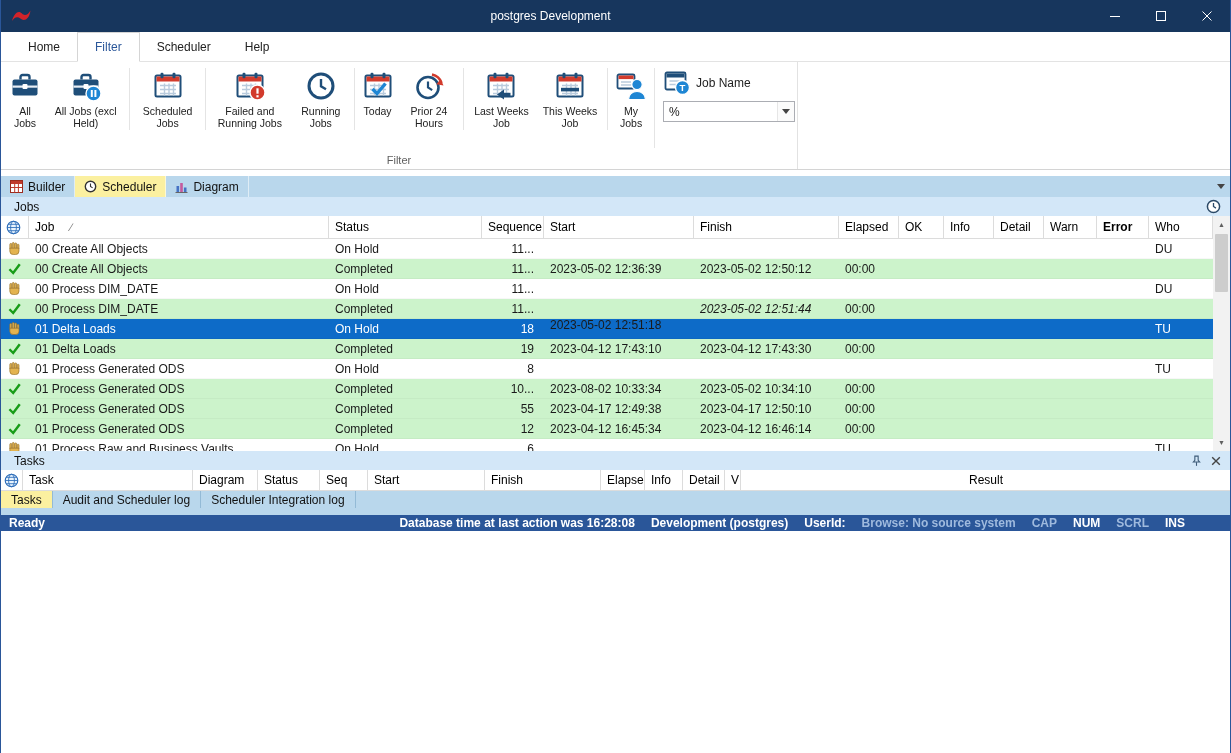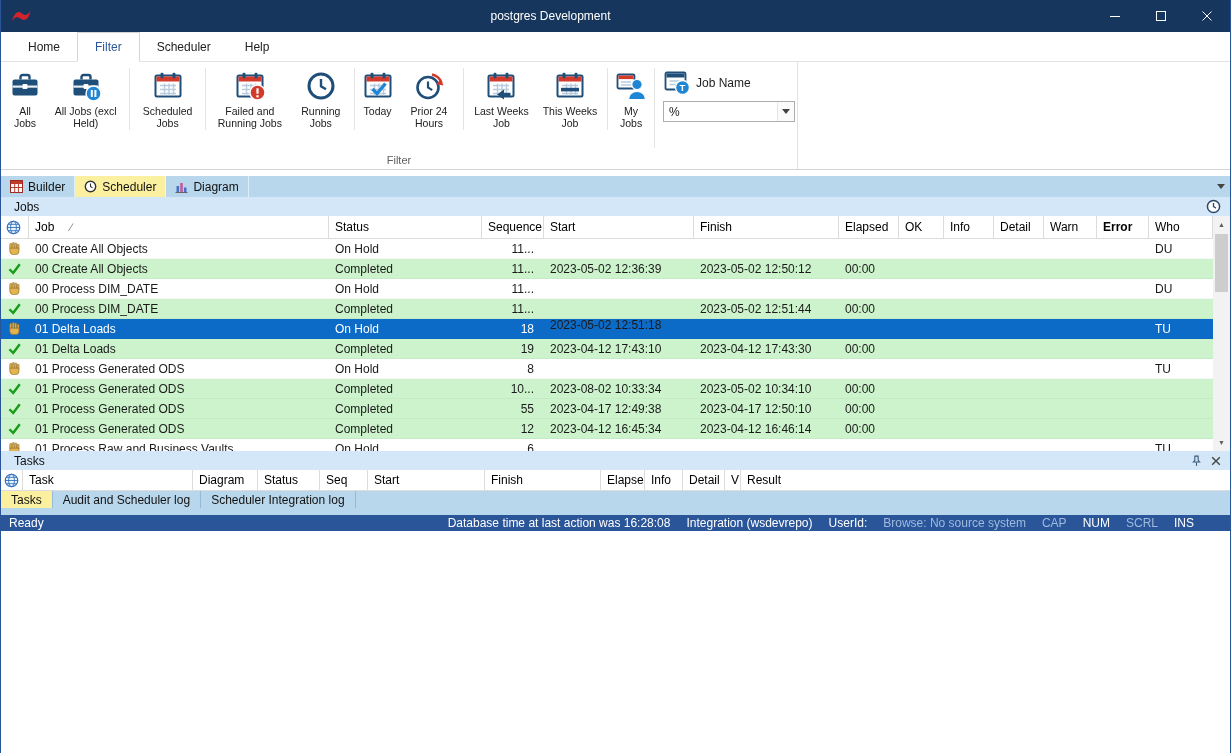--- a/index.html
+++ b/index.html
@@ -72,21 +72,21 @@
   
   .tasks-colheader{height:21px;display:flex;background:#fff;border-bottom:1px solid #dcdcdc;flex:0 0 auto;}
   .tasks-body{flex:1 1 auto;background:#fff;text-align:center;padding-top:13px;font-size:12px;color:#000;overflow:hidden;}
 
   
   .bottom-tabs{height:24px;background:var(--tabstrip,#b9d7ec);display:flex;align-items:flex-start;flex:0 0 auto;}
   .btab{height:17px;display:flex;align-items:center;padding:0 10px;font-size:12px;color:#111;border-right:1px solid #93bad6;}
   .btab.active{background:var(--activetab,#fbf0a0);}
 
   
-  .statusbar{height:16px;background:var(--statusbar,#2a5699);color:#fff;display:flex;align-items:center;font-size:12px;padding:0 36px 0 8px;gap:16px;flex:0 0 auto;white-space:nowrap;overflow:hidden;}
+  .statusbar{height:16px;background:var(--statusbar,#2a5699);color:#fff;display:flex;align-items:center;font-size:12px;padding:0 45px 0 8px;gap:16px;flex:0 0 auto;white-space:nowrap;overflow:hidden;font-weight:bold;}
   .sb-left{margin-right:auto;}
   .dim{color:#9fbade;}
   #status-toggles{display:flex;gap:16px;align-items:center;}
 </style>
 </head>
 <body>
 
 <div class="window">
 
   <div class="titlebar">
@@ -474,21 +474,21 @@
               <span style="display: flex;">
                 <svg width="15" height="15" viewBox="0 0 16 16">
                   <path d="M2.6 8.8l4 4L13.6 3.4" fill="none" stroke="#189c18" stroke-width="2.6"></path>
                 </svg>
               </span>
             </div>
             <div class="jcell" style="width: 300px;">00 Process DIM_DATE</div>
             <div class="jcell" style="width: 153px;">Completed</div>
             <div class="jcell num" style="width: 62px;">11...</div>
             <div class="jcell" style="width: 150px; margin-top: 32px;">2023-05-02 12:51:18</div>
-            <div class="jcell" style="width: 145px;">2023-05-02 12:51:44</div>
+            <div class="jcell" style="width: 145px; font-style: italic;">2023-05-02 12:51:44</div>
             <div class="jcell" style="width: 60px;">00:00</div>
             <div class="jcell" style="width: 45px;"></div>
             <div class="jcell" style="width: 50px;"></div>
             <div class="jcell" style="width: 50px;"></div>
             <div class="jcell" style="width: 53px;"></div>
             <div class="jcell" style="width: 52px;"></div>
             <div class="jcell" style="width: 64px;"></div>
           </div>
           <div class="jrow selected">
             <div class="jcell iconcol" style="width: 30px;">
@@ -717,36 +717,36 @@
       </div>
       <div class="jt-hcell" style="width: 38px;">
         <span>Info</span>
       </div>
       <div class="jt-hcell" style="width: 42px;">
         <span>Detail</span>
       </div>
       <div class="jt-hcell" style="width: 16px;">
         <span>V</span>
       </div>
-      <div class="jt-hcell" style="width: 491px;">
+      <div class="jt-hcell" style="width: 491px; justify-content: center;">
         <span>Result</span>
       </div>
     </div>
 
 
   <div class="bottom-tabs" id="bottom-tabs">
       <div class="btab active">Tasks</div>
       <div class="btab">Audit and Scheduler log</div>
       <div class="btab">Scheduler Integration log</div>
     </div>
 
   <div class="statusbar">
     <span class="sb-left">Ready</span>
     <span>Database time at last action was 16:28:08</span>
-    <span>Integration (wsdevrepo)</span>
+    <span>Development (postgres)</span>
     <span>UserId:</span>
     <span class="dim">Browse: No source system</span>
     <span id="status-toggles">
         <span class="dim">CAP</span>
         <span>NUM</span>
         <span class="dim">SCRL</span>
         <span>INS</span>
       </span>
   </div>
 

